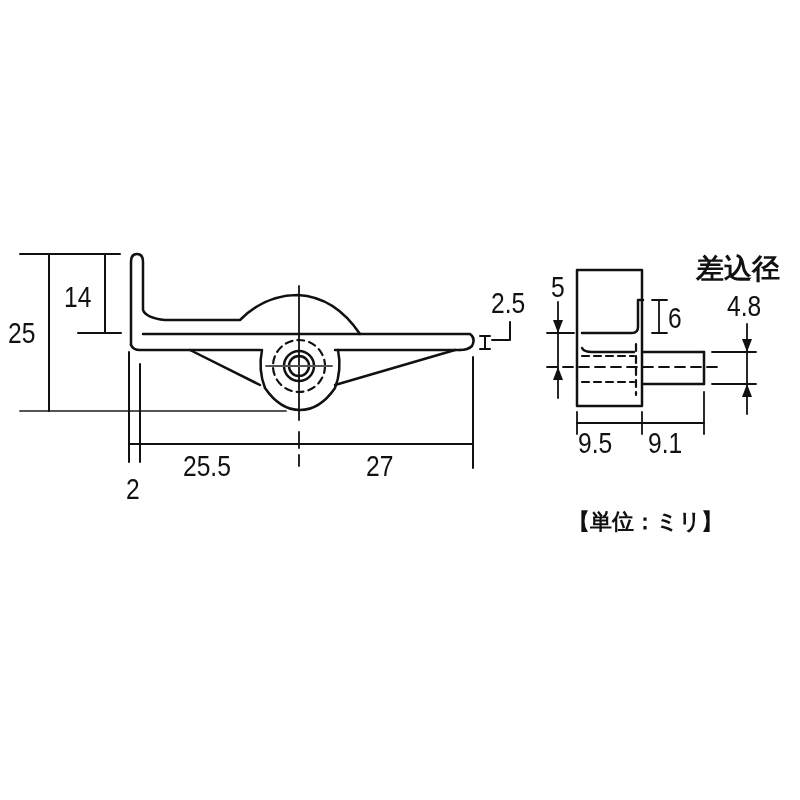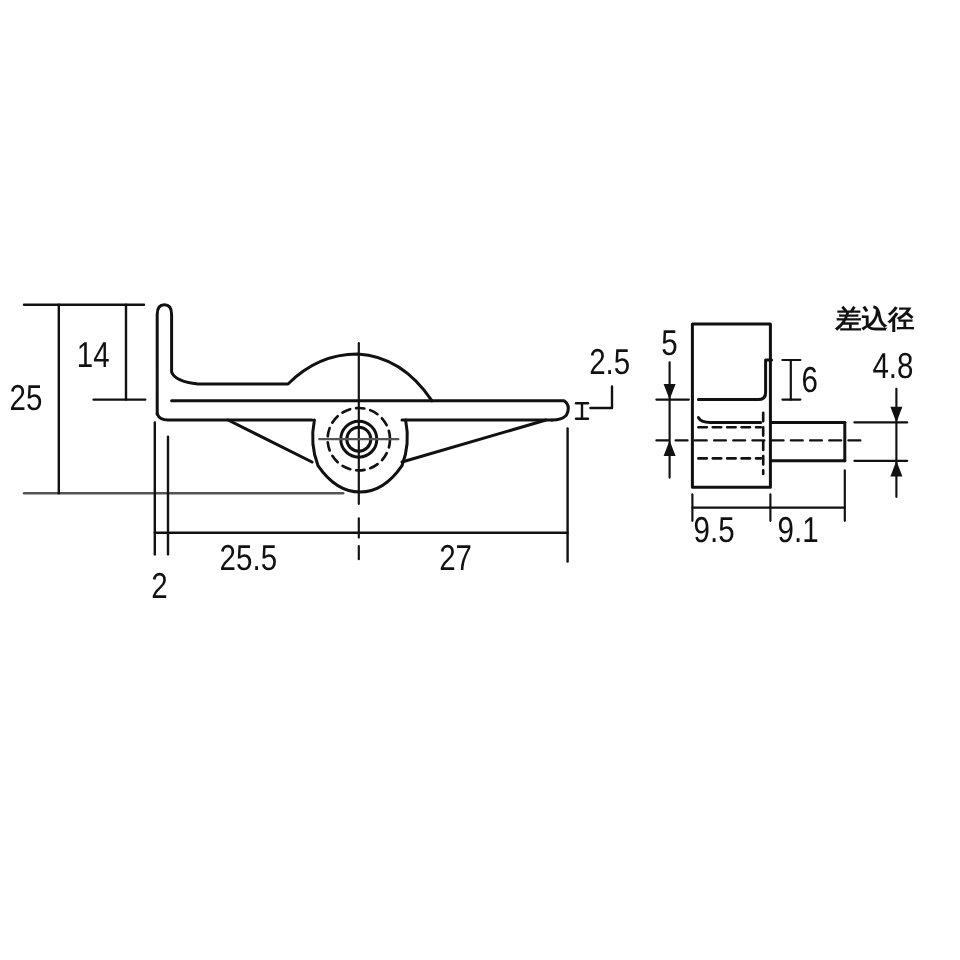--- a/index.html
+++ b/index.html
@@ -130,14 +130,15 @@
   <span class="dim-text" style="left:366px;top:451px;">27</span>
 
   
   <span class="dim-text" style="left:551px;top:272px;">5</span>
   <span class="dim-text" style="left:668px;top:303px;">6</span>
   <span class="dim-text" style="left:578px;top:428px;">9.5</span>
   <span class="dim-text" style="left:648px;top:428px;">9.1</span>
   <span class="dim-text" style="left:727px;top:291px;">4.8</span>
 
   
-  <span class="label-jp" style="left:696px;top:255px;font-size:22px;font-family:Liberation Serif, serif;">差込径</span>
+  <span class="label-jp" style="left:696px;top:255px;font-size:28px;">差込径</span>
+  <span class="label-jp" style="left:568px;top:511px;font-size:22px;">【単位：ミリ】</span>
 </div>
 
 </body></html>

